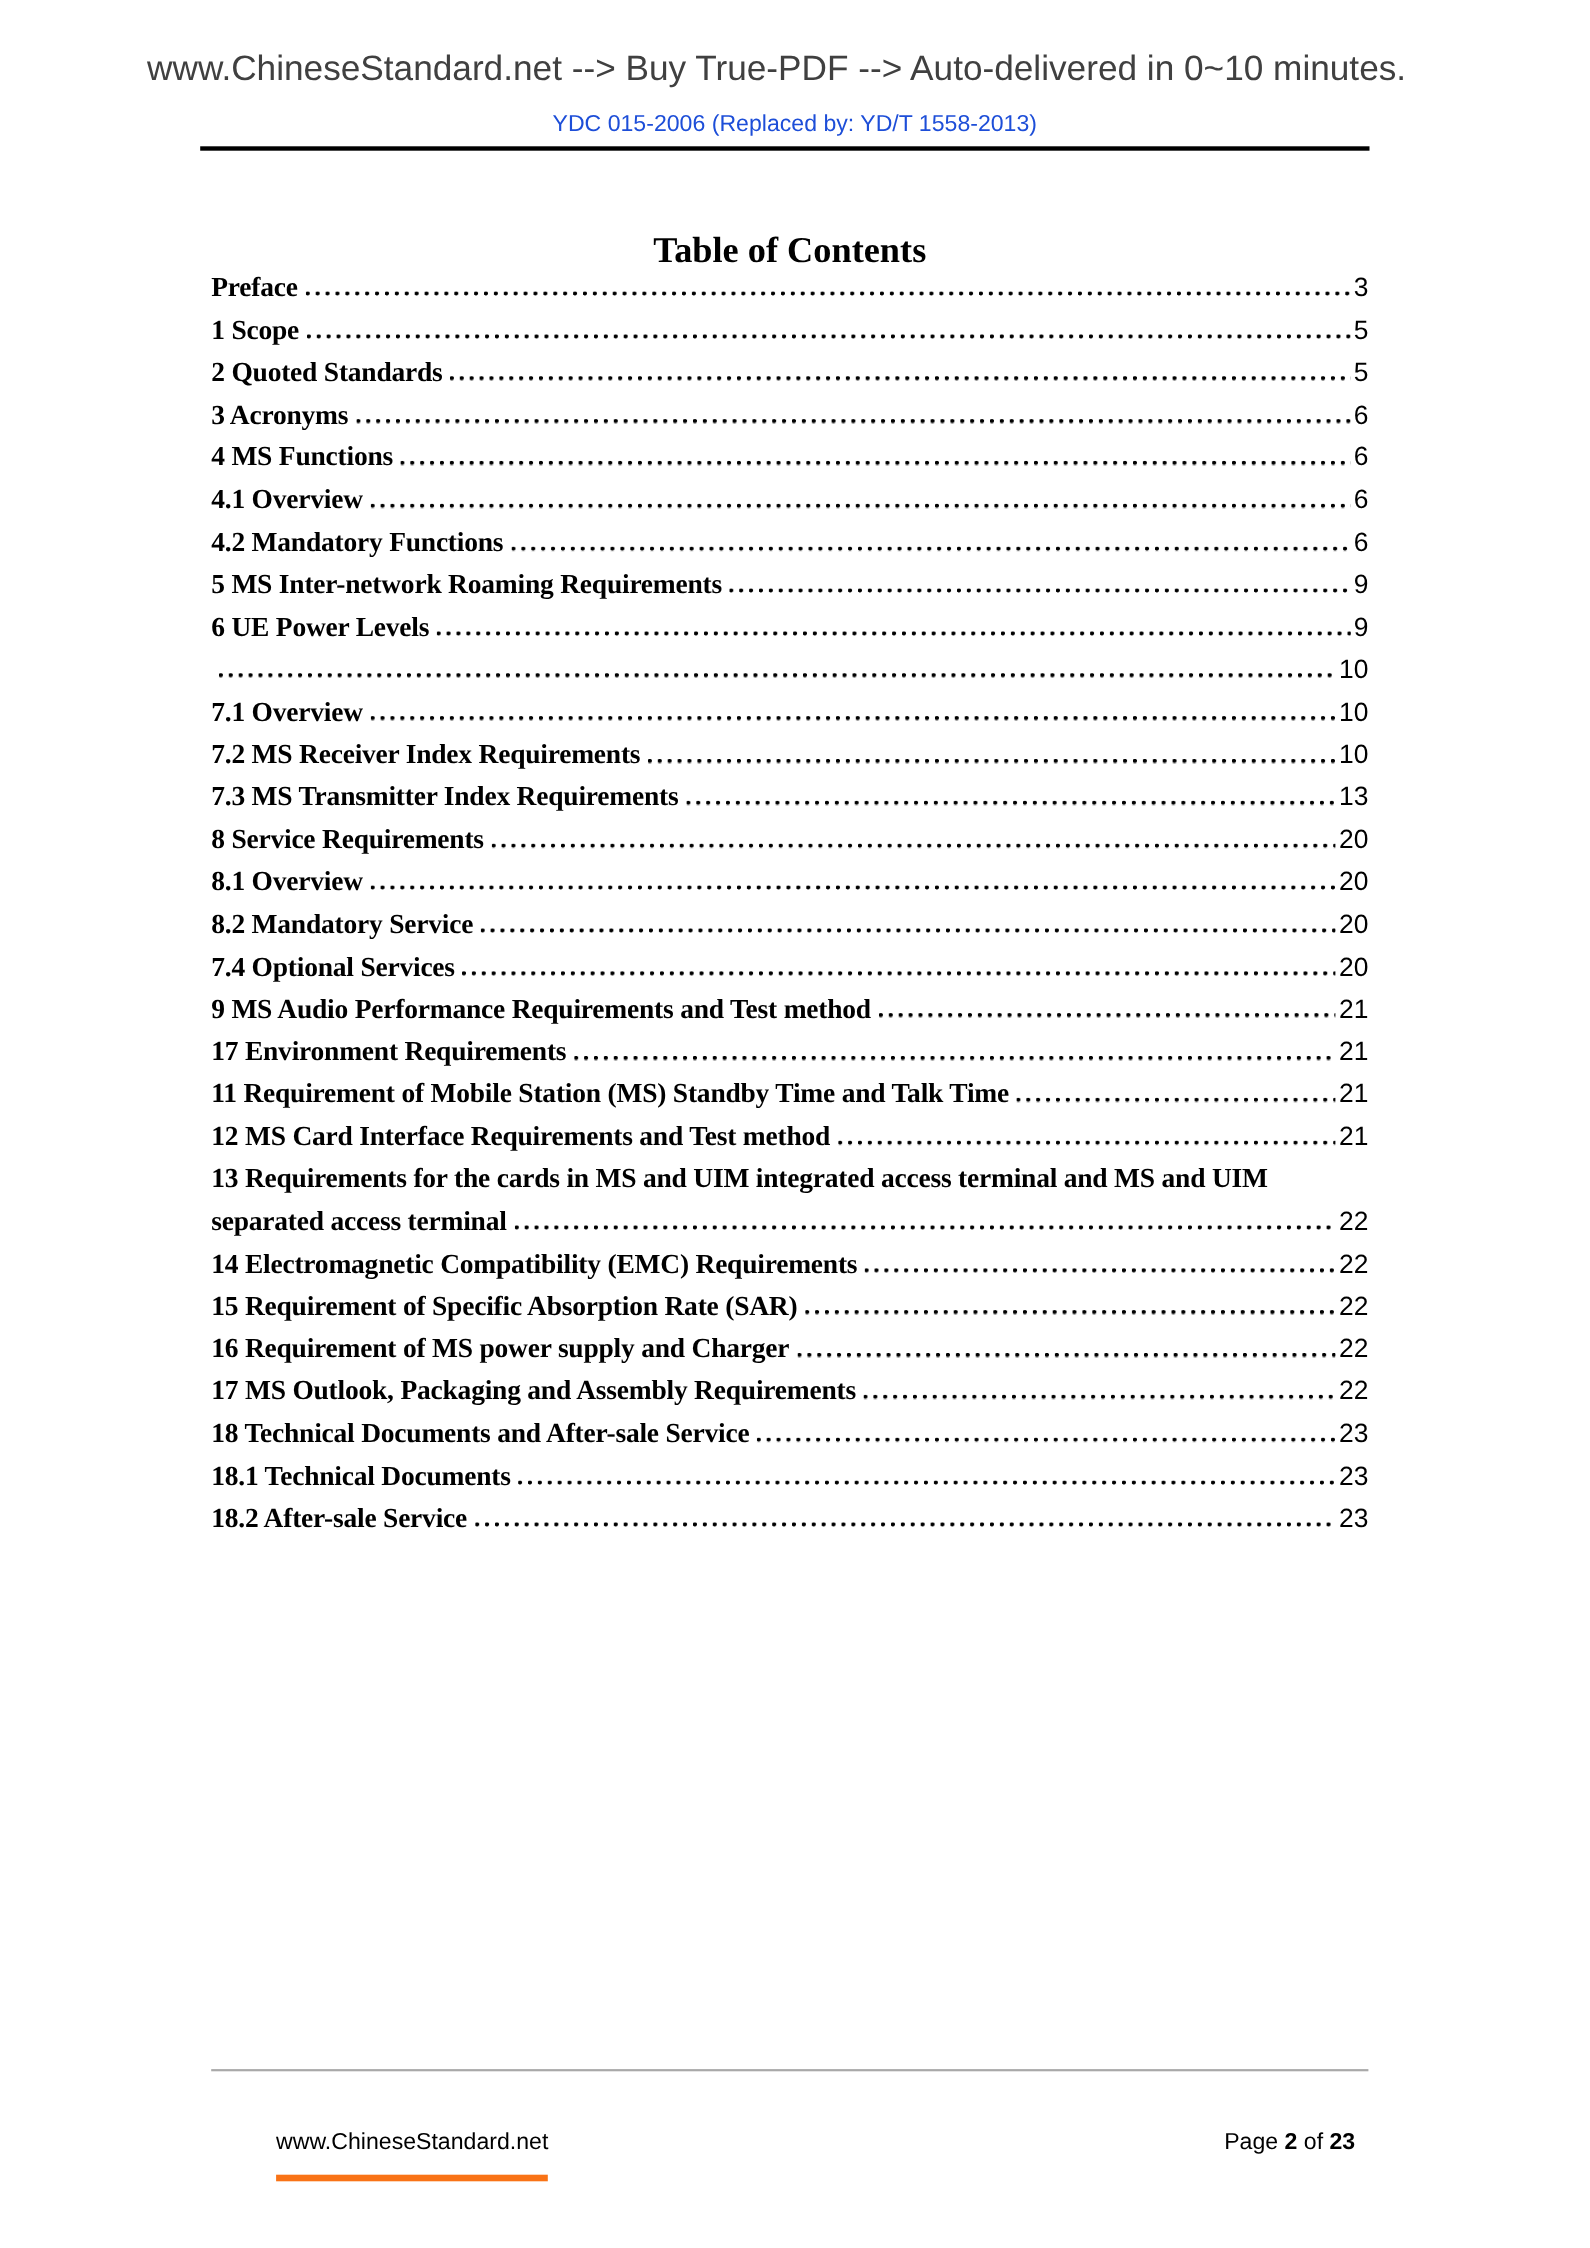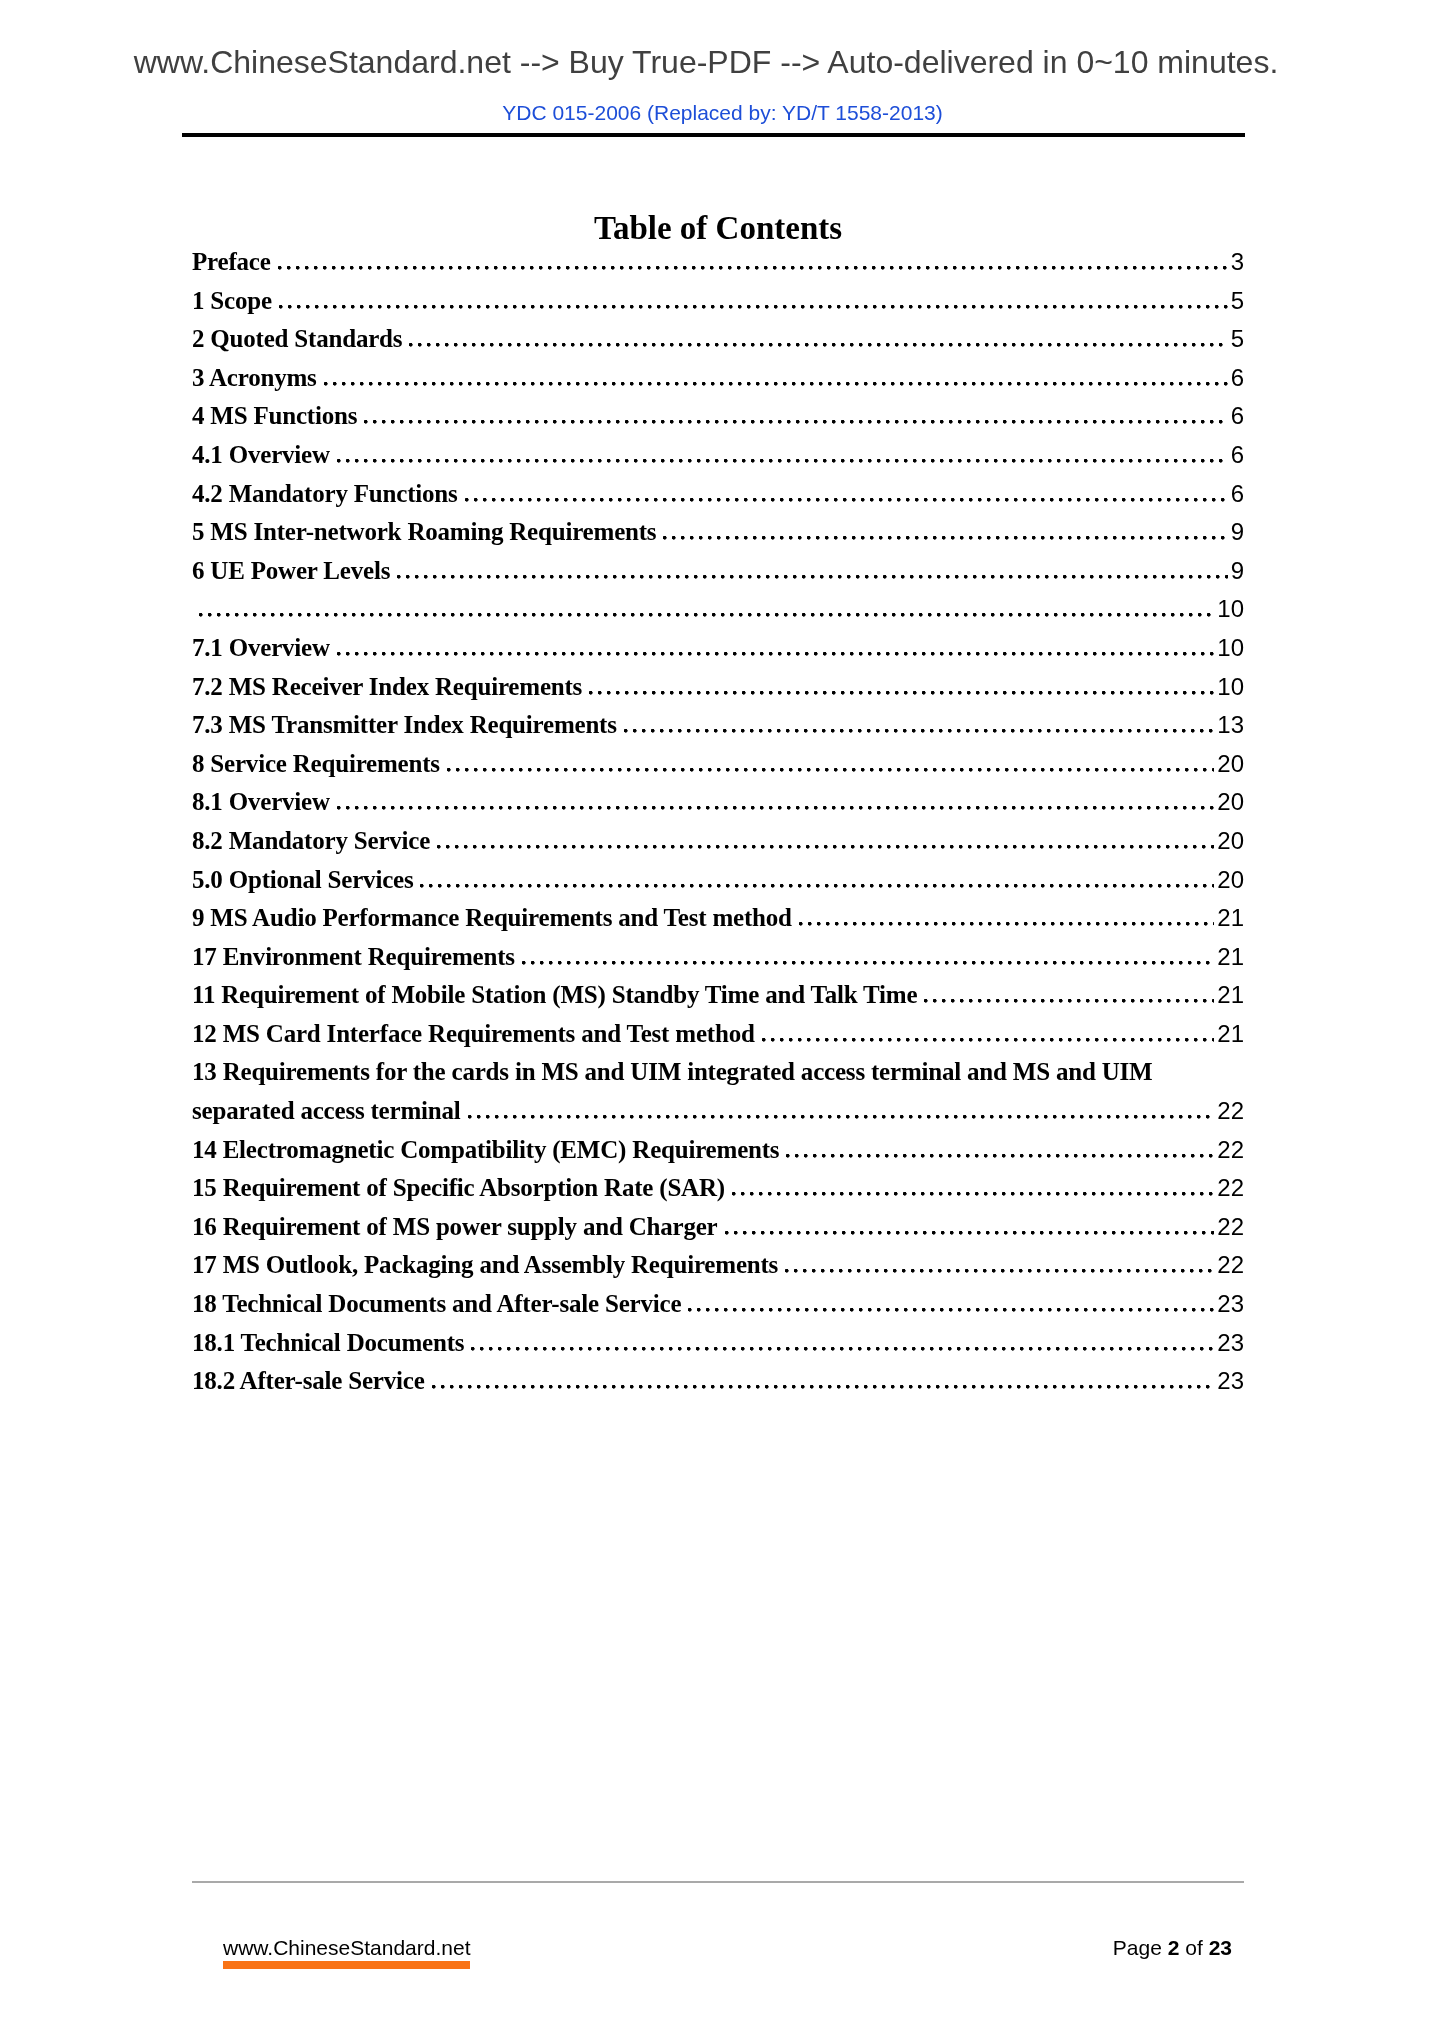--- a/index.html
+++ b/index.html
@@ -40,21 +40,21 @@
   }
   .footer-rule{
     position:absolute;top:1881px;left:192px;width:1052px;height:2px;background:#a9a9a9;
   }
   .footer-row{
     position:absolute;top:1936px;left:223px;width:1009px;
     display:flex;justify-content:space-between;align-items:baseline;
     font-family:"Liberation Sans",sans-serif;font-size:21px;color:#000;
   }
   .site-link{
-    border-bottom:8px solid #f97316;padding-bottom:1px;cursor:pointer;
+    border-bottom:6px solid #f97316;padding-bottom:17px;cursor:pointer;margin-left:28px;
   }
   .page-indicator b{font-weight:bold;}
 </style>
 </head>
 <body>
 
 <div class="page">
 
   <div class="header-note">www.ChineseStandard.net --&gt; Buy True-PDF --&gt; Auto-delivered in 0~10 minutes.</div>
 
@@ -155,21 +155,21 @@
     <span class="num">20</span>
   </div>
 
   <div class="toc-row">
     <span class="label">8.2 Mandatory Service</span>
     <span class="dots"></span>
     <span class="num">20</span>
   </div>
 
   <div class="toc-row">
-    <span class="label">5.0 Optional Services</span>
+    <span class="label">7.4 Optional Services</span>
     <span class="dots"></span>
     <span class="num">20</span>
   </div>
 
   <div class="toc-row">
     <span class="label">9 MS Audio Performance Requirements and Test method</span>
     <span class="dots"></span>
     <span class="num">21</span>
   </div>
 

